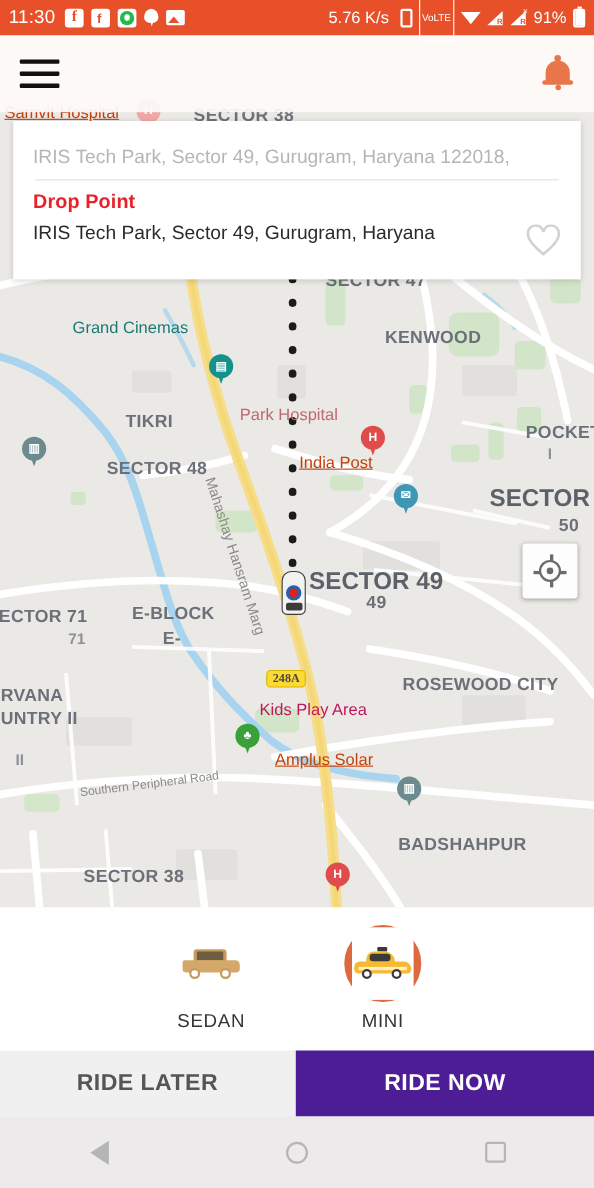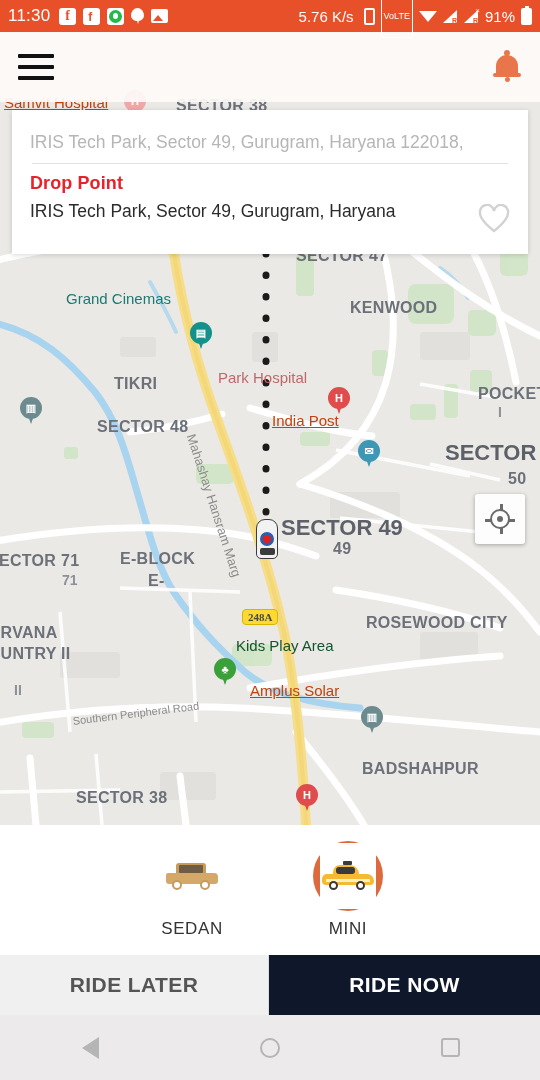--- a/index.html
+++ b/index.html
@@ -66,21 +66,21 @@
     position:absolute; top:32px; left:0; width:540px; height:793px;
     background:#eceae6; overflow:hidden;
   }
   #map svg{ position:absolute; top:0; left:0; }
   .maplbl{ position:absolute; white-space:nowrap; pointer-events:none;}
   .lbl-area{ font-size:16px; font-weight:700; color:#6b7079; letter-spacing:.3px;}
   .lbl-area-sm{ font-size:14px; font-weight:700; color:#8c9099;}
   .lbl-big{ font-size:22px; font-weight:700; color:#5c6169;}
   .lbl-poi{ font-size:15px; color:#c2410c;text-decoration:underline;}
   .lbl-poi-teal{ font-size:15px; color:#1b7a73;}
-  .lbl-poi-green{ font-size:15px; color:#14532d;}
+  .lbl-poi-green{ font-size:15px; color:#be185d;}
   .lbl-poi-red{ font-size:15px; color:#c0686b;}
   .lbl-road{ font-size:11px; color:#8b8b8b;}
   .pin{ position:absolute; width:22px; height:28px;}
   .pin .head{ width:22px; height:22px; border-radius:50%; position:relative;}
   .pin .tip{ position:absolute; top:16px; left:7px; width:0; height:0;
       border-left:4px solid transparent; border-right:4px solid transparent;
       border-top:11px solid currentColor;}
   .pin .gl{ position:absolute; top:4px; left:0; width:22px; text-align:center;
       font-size:11px; color:#fff; font-weight:700; line-height:14px;}
   .shield{ position:absolute; background:#fcd935; border:1px solid #d8b600;
@@ -182,21 +182,21 @@
       background:#d3a869; border-radius:2px 4px 3px 3px;}
   .jeep .w1,.jeep .w2{ position:absolute; top:18px; width:10px; height:10px;
       border-radius:50%; background:#fff; border:2px solid #c79a5e;}
   .jeep .w1{ left:6px;} .jeep .w2{ left:34px;}
 
   
   #actions{ position:absolute; top:955px; left:0; width:540px; height:60px; display:flex;}
   #ridelater{ flex:0 0 269px; background:#f0f0f0; display:flex; align-items:center;
       justify-content:center; font-size:21px; font-weight:700; color:#555;
       letter-spacing:.4px; border-right:1px solid #ddd;}
-  #ridenow{ flex:1; background:#0f172a; display:flex; align-items:center;
+  #ridenow{ flex:1; background:#4c1d95; display:flex; align-items:center;
       justify-content:center; font-size:21px; font-weight:700; color:#fff;
       letter-spacing:.4px;}
 
   
   #navbar{ position:absolute; top:1015px; left:0; width:540px; height:65px;
       background:#eceaea; display:flex; align-items:center; justify-content:space-around;}
   #navbar .nb{ width:60px; height:40px; display:flex; align-items:center; justify-content:center;}
   .nav-back{ width:0; height:0; border-top:11px solid transparent;
       border-bottom:11px solid transparent; border-right:17px solid #b5b5b5;}
   .nav-home{ width:20px; height:20px; border:2px solid #b5b5b5; border-radius:50%;}

